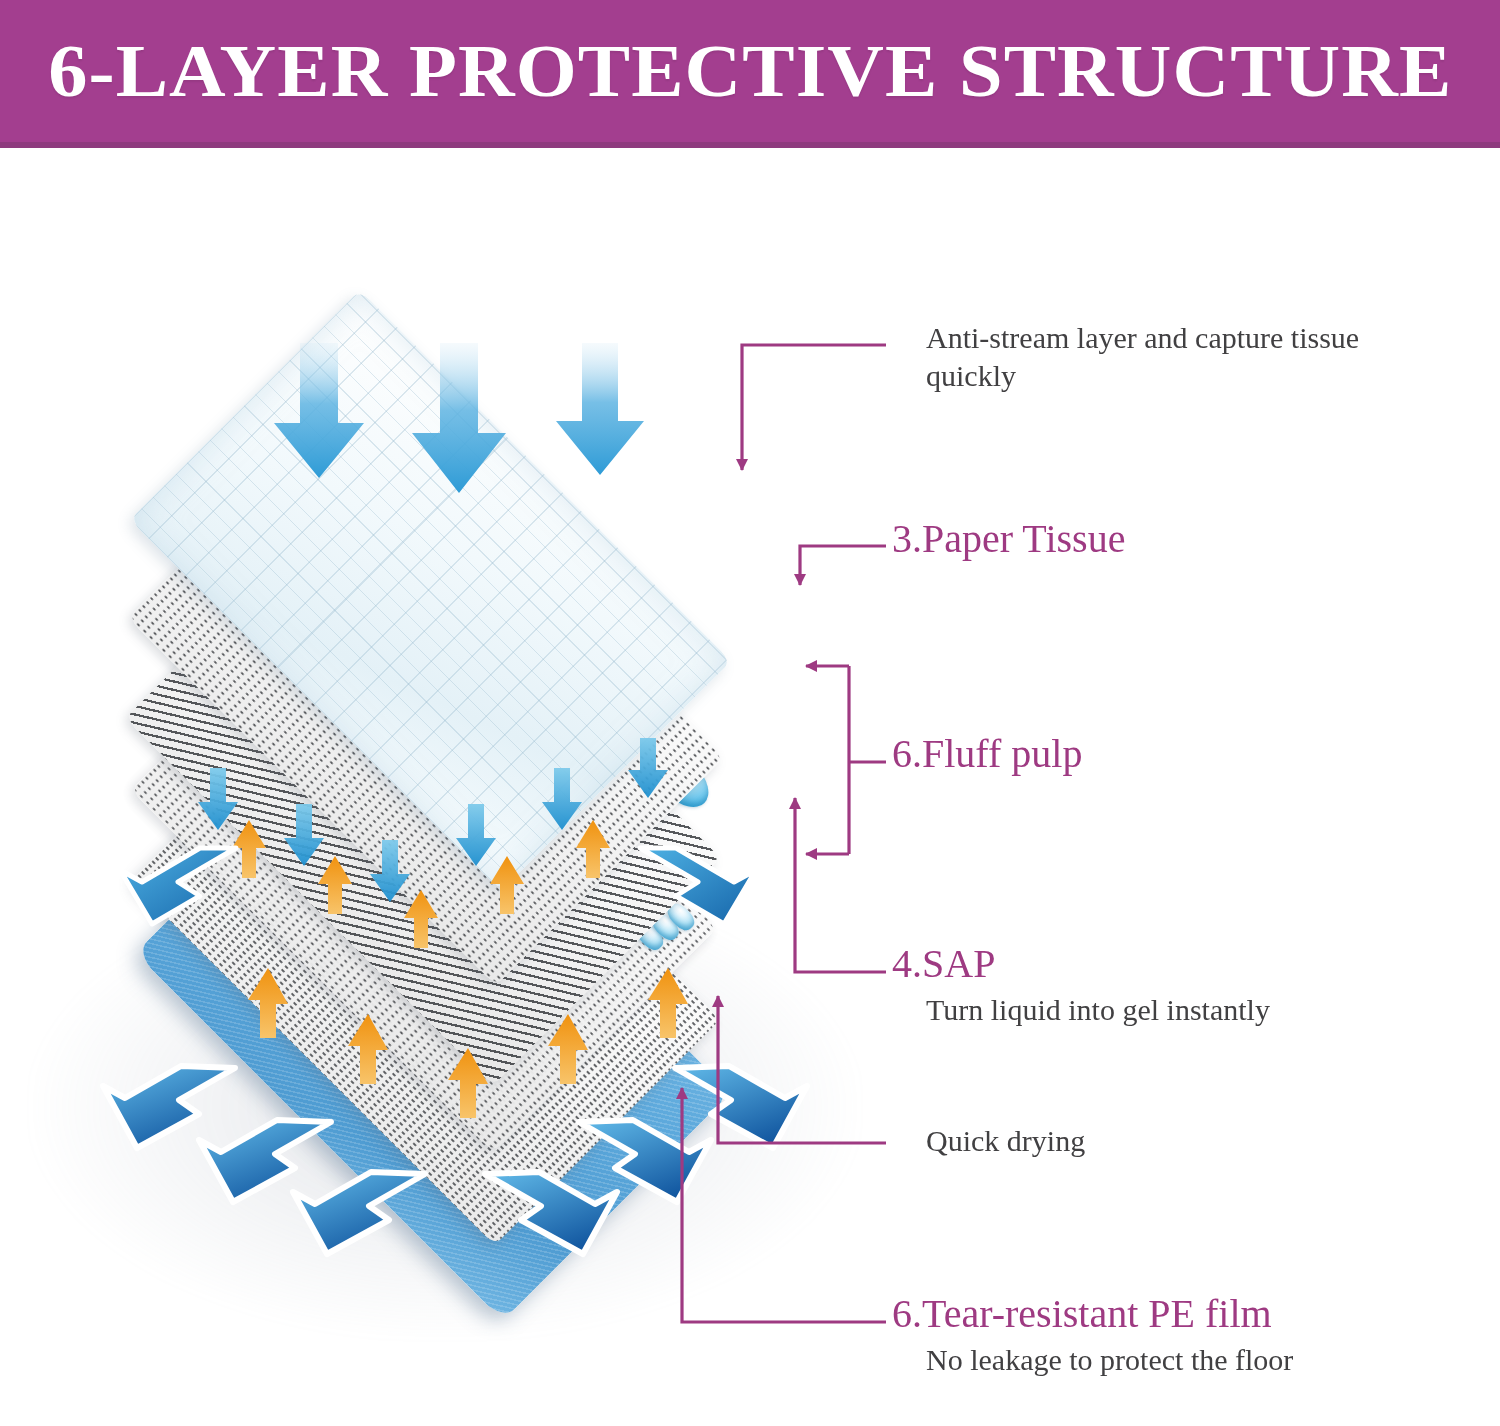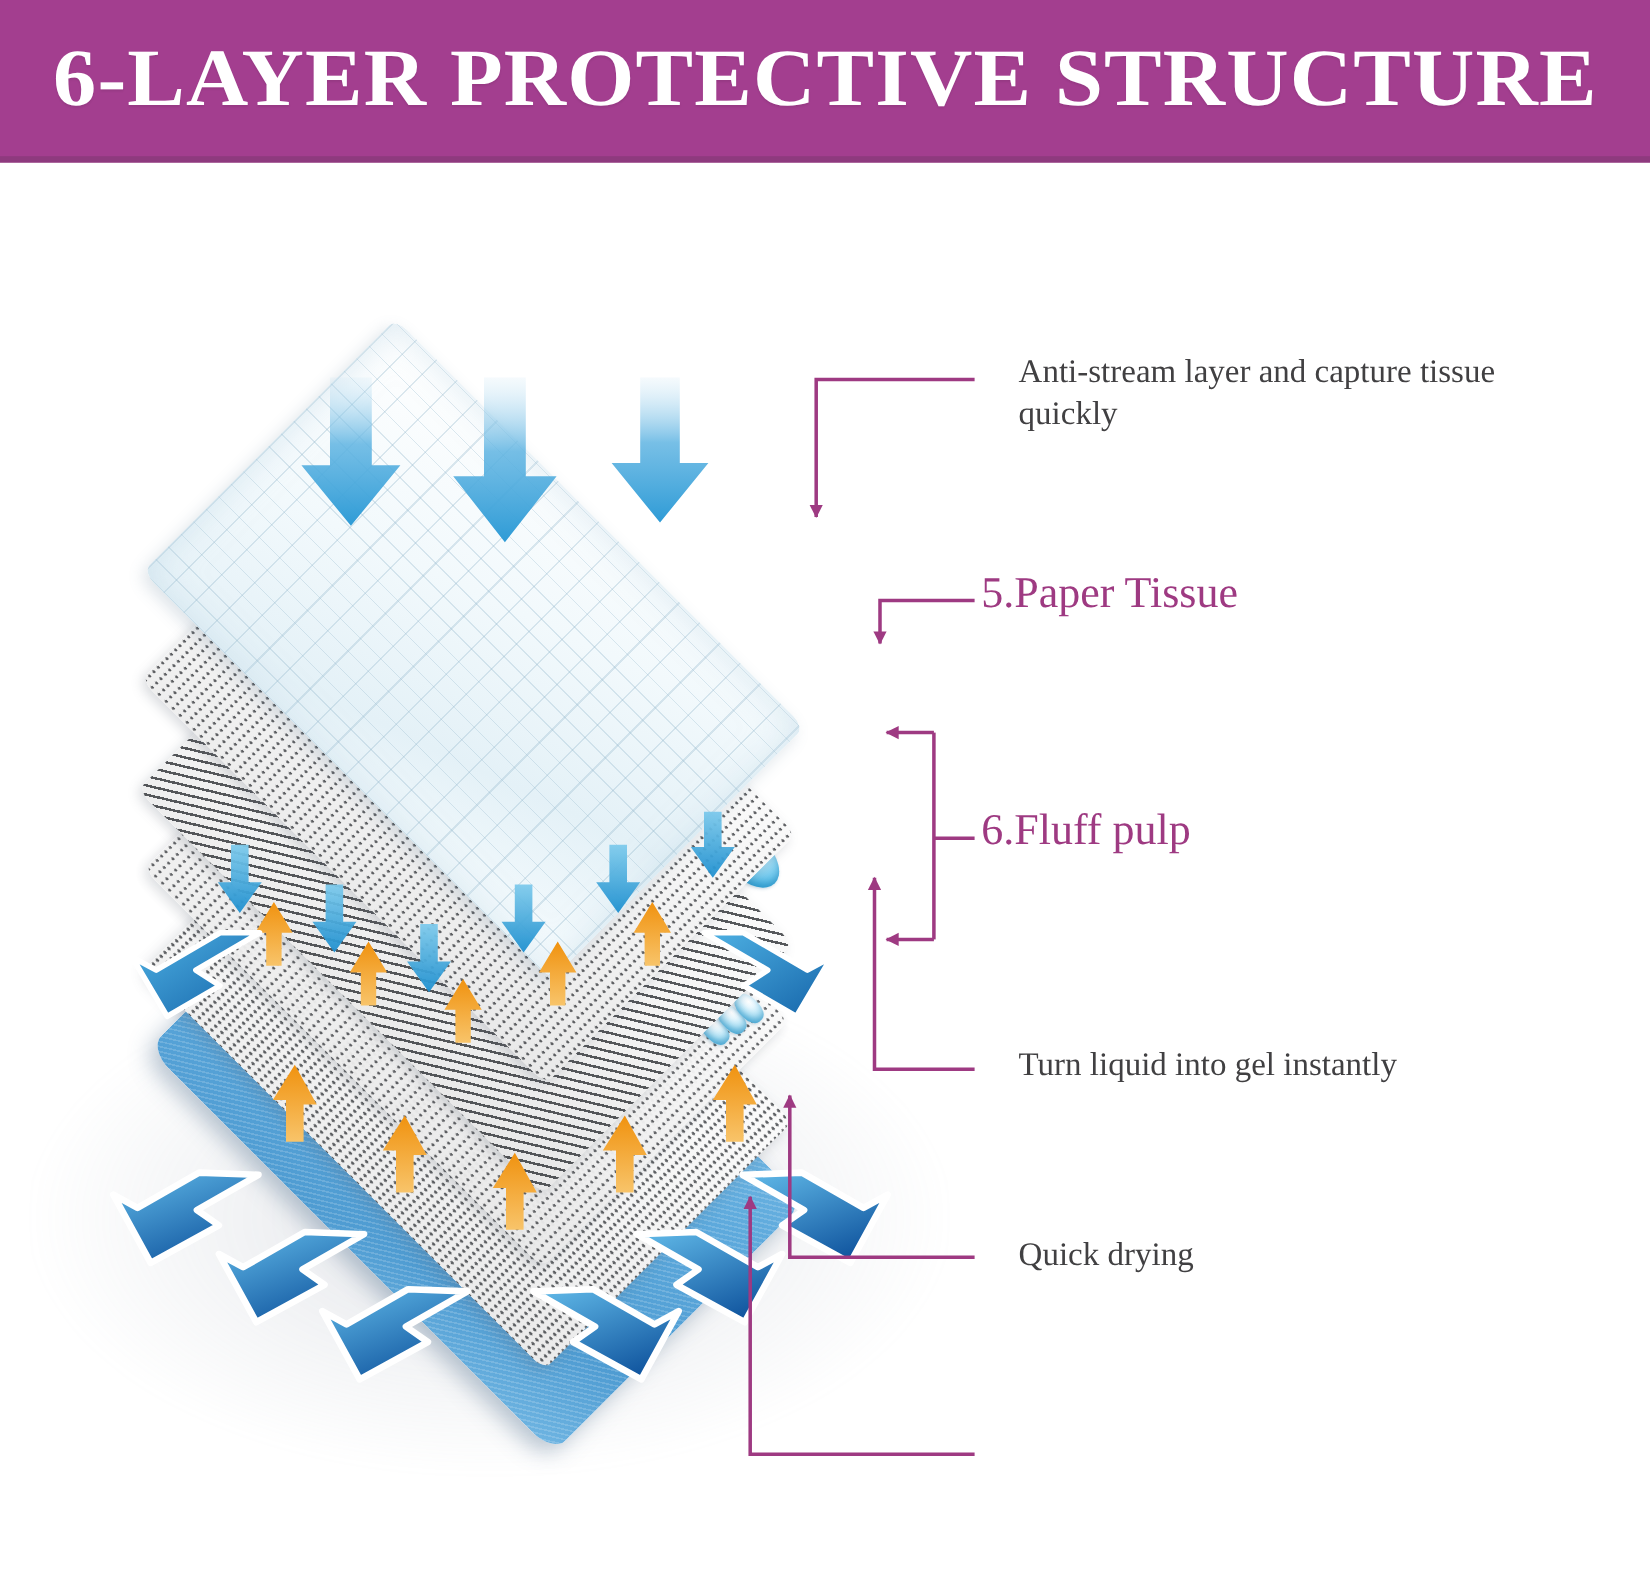--- a/index.html
+++ b/index.html
@@ -363,30 +363,35 @@
     </g>
   </svg>
 
   <div class="callouts">
 
     <div class="callout" style="top:165px;">
       <div class="co-desc">Anti-stream layer and capture tissue quickly</div>
     </div>
 
     <div class="callout" style="top:370px;">
-      <div class="co-title">5.Paper Tissue</div>
+      <div class="co-title">3.Paper Tissue</div>
     </div>
 
     <div class="callout" style="top:585px;">
       <div class="co-title">6.Fluff pulp</div>
     </div>
 
     <div class="callout" style="top:795px;">
+      <div class="co-title">4.SAP</div>
       <div class="co-desc">Turn liquid into gel instantly</div>
     </div>
 
     <div class="callout" style="top:968px;">
       <div class="co-desc">Quick drying</div>
     </div>
 
+    <div class="callout" style="top:1145px;">
+      <div class="co-title">6.Tear-resistant PE film</div>
+      <div class="co-desc">No leakage to protect the floor</div>
+    </div>
 
   </div>
 </div>
 
 </body></html>

